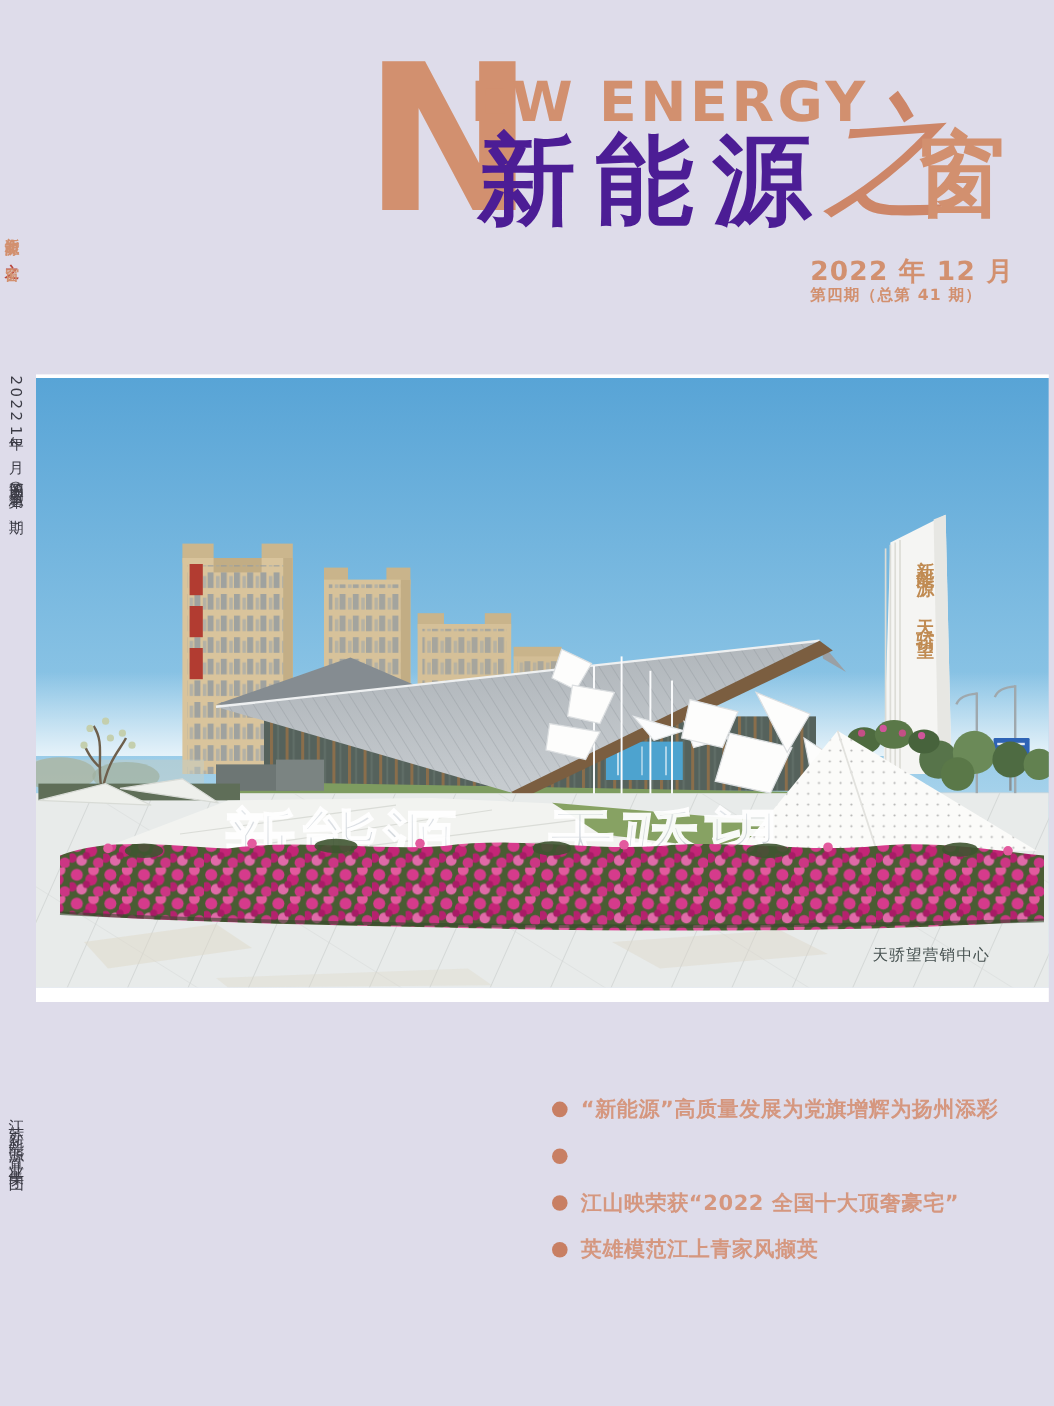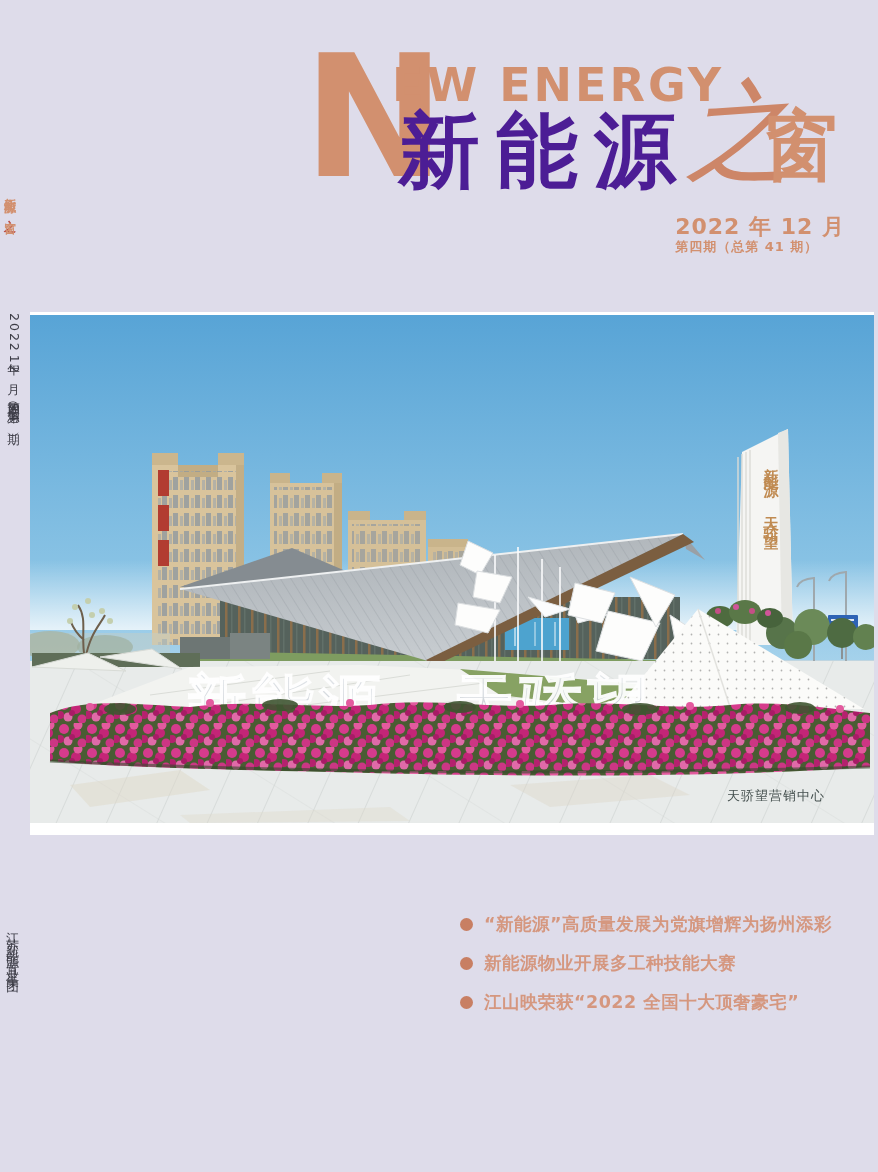--- a/index.html
+++ b/index.html
@@ -326,19 +326,22 @@
 <div class="abs photo-caption">天骄望营销中心</div>
 </div>
 
 <div class="abs headlines">
   <div class="hl-row">
     <span class="hl-dot"></span>
     <span class="hl-text">“新能源”高质量发展为党旗增辉为扬州添彩</span>
   </div>
   <div class="hl-row">
     <span class="hl-dot"></span>
-    <span class="hl-text">新能源物业开展多工种技能大赛</span>
   </div>
   <div class="hl-row">
     <span class="hl-dot"></span>
     <span class="hl-text">江山映荣获“2022 全国十大顶奢豪宅”</span>
   </div>
+  <div class="hl-row">
+    <span class="hl-dot"></span>
+    <span class="hl-text">英雄模范江上青家风撷英</span>
+  </div>
 </div>
 
 </body></html>

